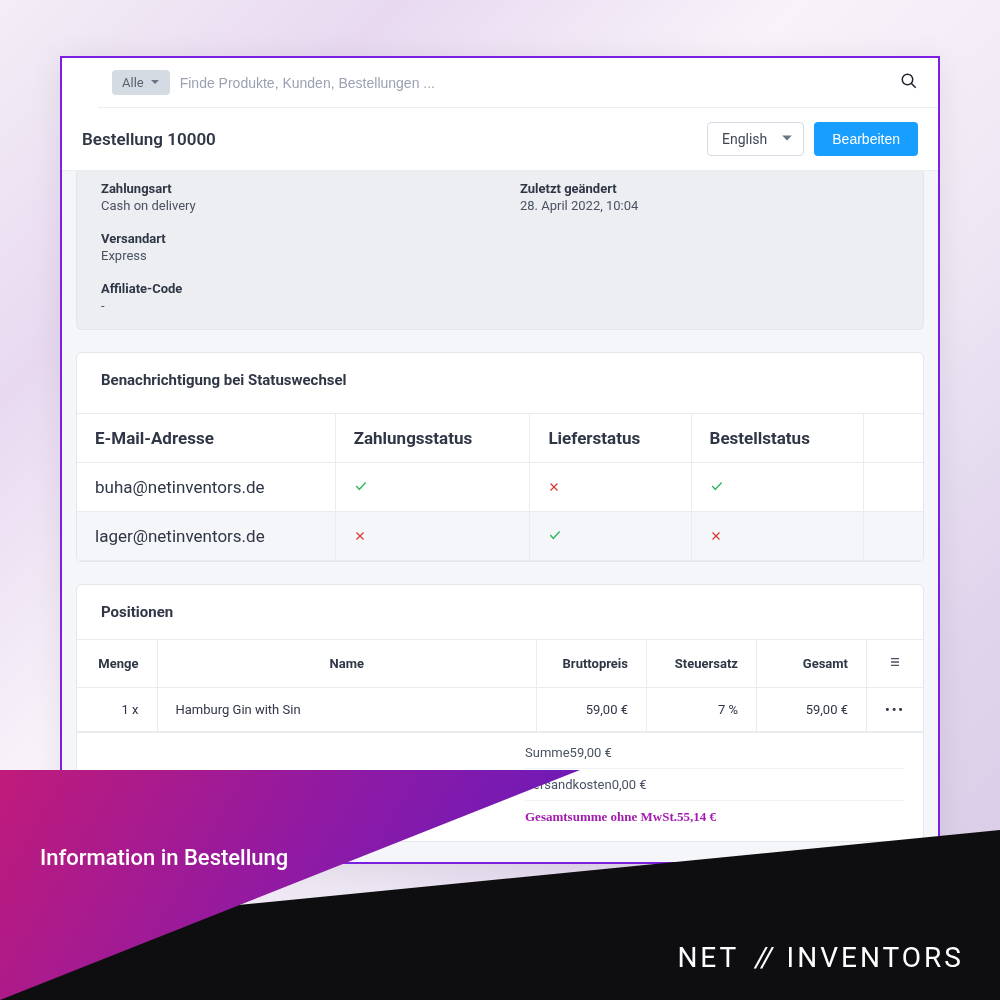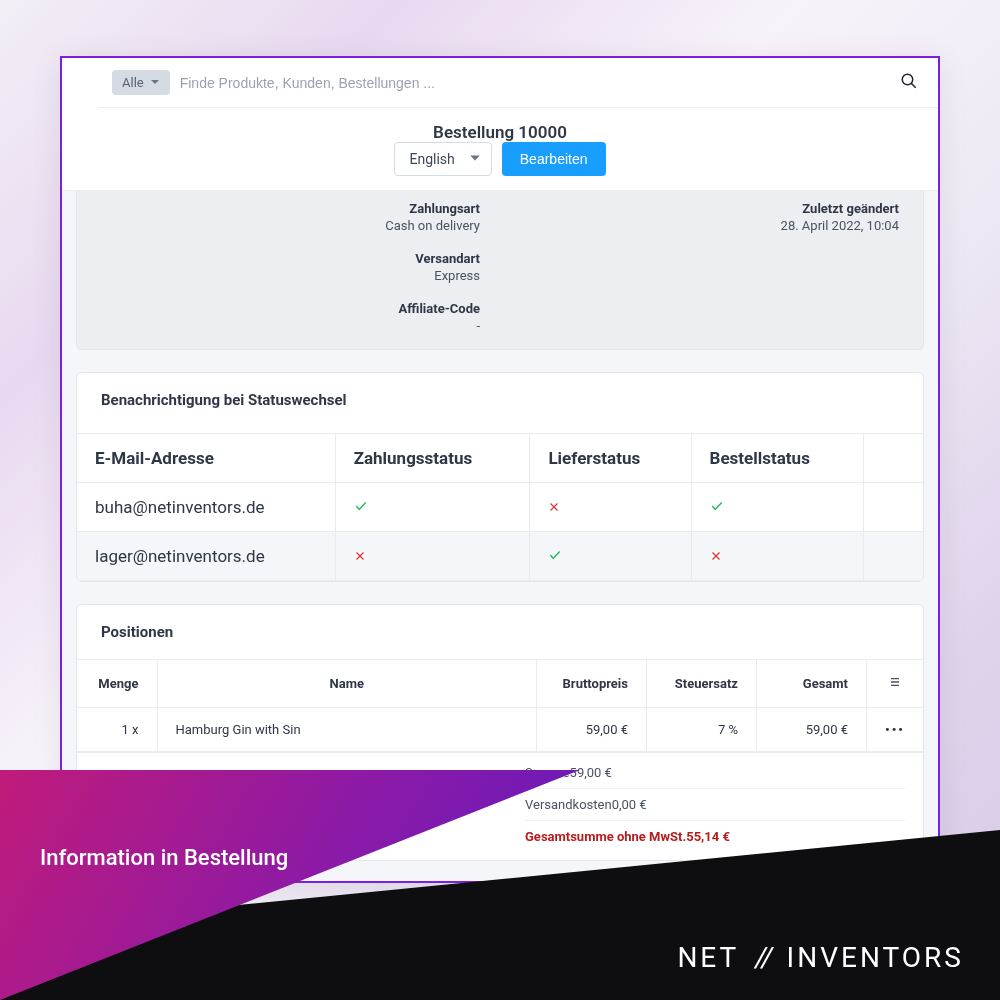--- a/index.html
+++ b/index.html
@@ -39,21 +39,21 @@
     font-size: 14px; color: #3e4756;
     background: transparent;
   }
   .search-input::placeholder { color: #9aa2b1; }
   .search-icon-wrap { padding-right: 6px; }
   .search-icon-wrap svg { width: 18px; height: 18px; stroke: #1f2430; stroke-width: 2; fill: none; }
 
   
   .header-row {
     display: flex; align-items: center; justify-content: space-between;
-    padding: 14px 20px; border-bottom: 1px solid #eceef1; flex-direction: column;
+    padding: 14px 20px; border-bottom: 1px solid #eceef1;
   }
   .page-title { font-size: 17px; font-weight: 600; color: #2f3645; }
   .header-actions { display: flex; gap: 10px; align-items: center; }
   .select {
     border: 1px solid #d5dbe3; border-radius: 4px;
     padding: 8px 36px 8px 14px; font-size: 14px; color: #3e4756;
     position: relative; background: #fff;
   }
   .select .caret { position: absolute; right: 10px; top: 50%; transform: translateY(-50%); }
   .select .caret svg { width: 12px; height: 12px; fill: #6b7486; }
@@ -64,21 +64,21 @@
 
   .content { background: #f5f6f9; padding: 0 14px 20px 14px; }
 
   
   .info-card {
     background: #eceef2; border: 1px solid #e3e6eb; border-top: none;
     border-radius: 0 0 6px 6px;
     padding: 10px 24px 16px 24px;
     display: grid; grid-template-columns: 1fr 1fr; column-gap: 40px; row-gap: 16px;
   }
-  .info-block { font-size: 13px; text-align: right; }
+  .info-block { font-size: 13px; }
   .info-label { font-weight: 700; color: #2f3645; margin-bottom: 2px; }
   .info-value { color: #4a5262; }
 
   
   .panel {
     background: #fff; border: 1px solid #e3e6eb; border-radius: 6px;
     margin-top: 22px; overflow: hidden;
   }
   .panel-title {
     padding: 18px 24px; font-size: 15px; font-weight: 700; color: #2f3645;
@@ -117,21 +117,21 @@
     padding: 4px 18px 8px 18px;
   }
   .totals-inner {
     margin-left: auto; width: 380px;
   }
   .totals-row {
     display: flex; justify-content: flex-start;
     padding: 8px 40px 8px 0;
     font-size: 13px; color: #4a5262;
   }
-  .totals-row.strong span { font-weight: 700; color: #b91c1c; }
+  .totals-row.strong span { font-weight: 700; color: #a21caf; font-family: Liberation Serif, serif; }
   .totals-row + .totals-row { border-top: 1px solid #f0f1f4; }
 
   
   .black-band {
     position: absolute; left: 0; right: 0; bottom: 0; height: 170px;
     background: #0e0e10;
     clip-path: polygon(0 58%, 100% 0, 100% 100%, 0 100%);
   }
   .pink-band {
     position: absolute; left: 0; bottom: 0; width: 580px; height: 230px;

